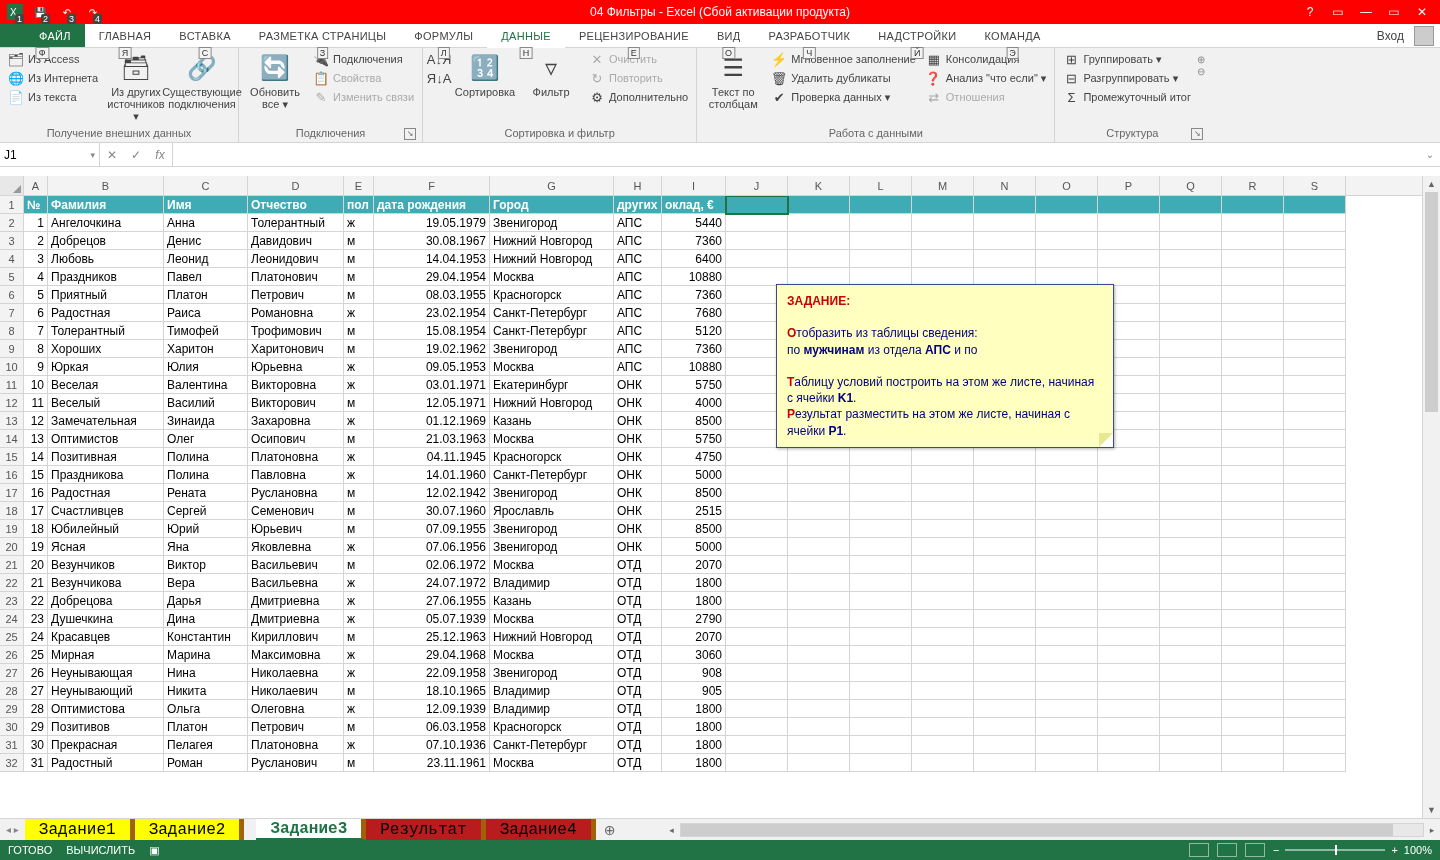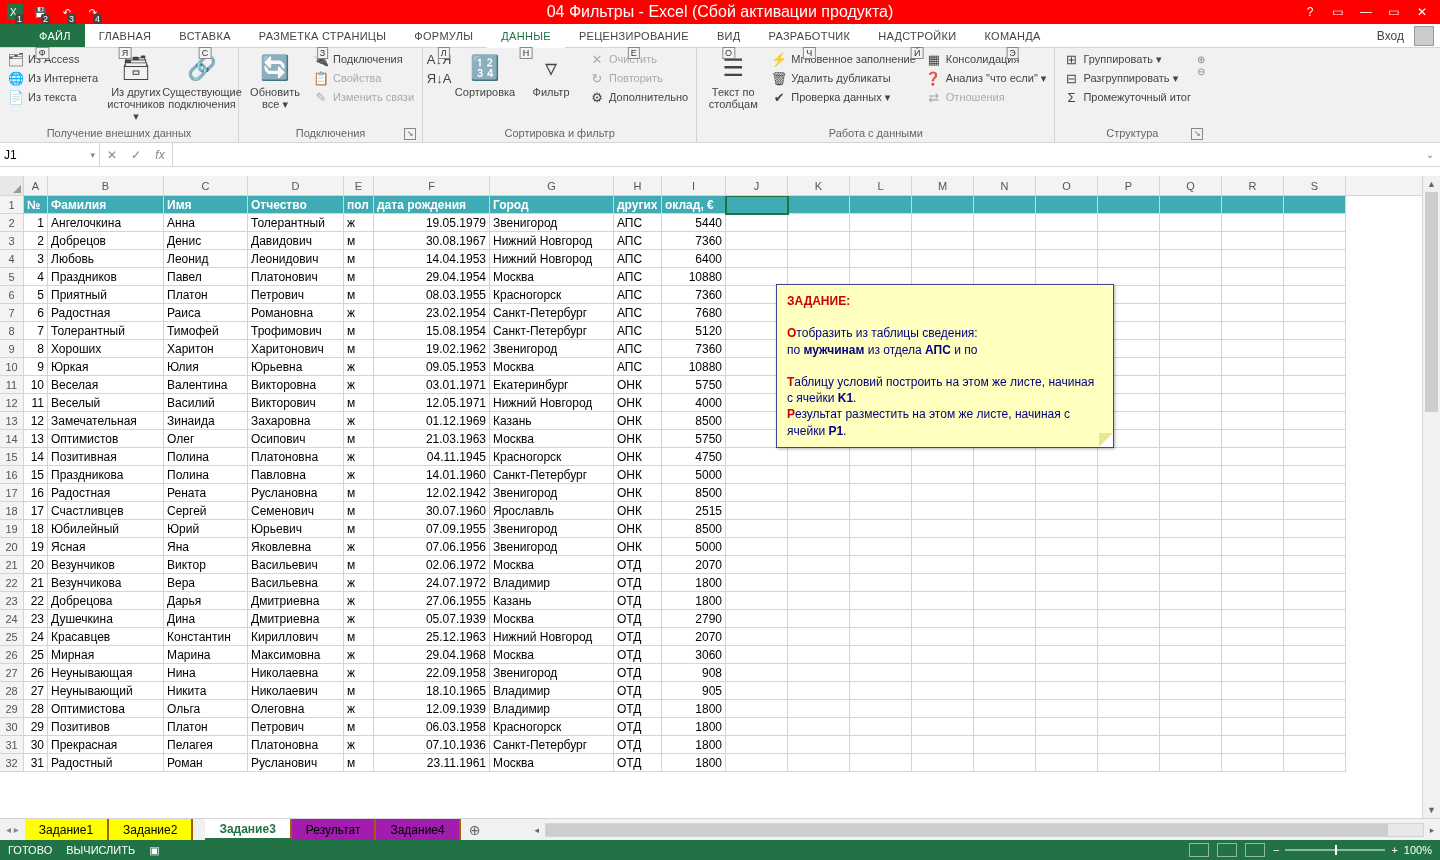--- a/index.html
+++ b/index.html
@@ -3,21 +3,21 @@
 <meta charset="utf-8">
 <style>
 * { box-sizing: border-box; margin: 0; padding: 0; }
 body { font-family: "Segoe UI", Tahoma, sans-serif; font-size: 12px; background: #fff; overflow: hidden; width: 1440px; height: 860px; position: relative; }
 
 
 .titlebar { height: 24px; background: #ff0000; display: flex; align-items: center; color: #fff; position: relative; }
 .titlebar .qat { display: flex; align-items: center; gap: 4px; padding-left: 4px; }
 .qat-item { width: 22px; height: 20px; display: flex; align-items: center; justify-content: center; position: relative; font-size: 10px; }
 .qat-badge { position: absolute; bottom: -2px; right: 2px; background: #444; color: #fff; font-size: 9px; padding: 0 2px; border-radius: 2px; }
-.titlebar .title { position: absolute; left: 50%; transform: translateX(-50%); font-size: 16px; }
+.titlebar .title { position: absolute; left: 50%; transform: translateX(-50%); font-size: 12px; }
 .titlebar .winctrls { margin-left: auto; display: flex; gap: 8px; padding-right: 8px; }
 .winctrls span { width: 20px; text-align: center; cursor: default; }
 
 
 .ribbon-tabs { height: 24px; background: #fff; border-bottom: 1px solid #d4d4d4; display: flex; align-items: stretch; font-size: 12px; }
 .ribbon-tab { padding: 0 14px; display: flex; align-items: center; color: #444; position: relative; text-transform: uppercase; font-size: 11px; letter-spacing: 0.3px; }
 .ribbon-tab.file { background: #217346; color: #fff; font-weight: normal; padding-left: 39px; }
 .ribbon-tab.active { color: #217346; }
 .ribbon-tab.active::after { content: ""; position: absolute; bottom: -1px; left: 0; right: 0; height: 2px; background: #fff; }
 .ribbon-tab .keytip { position: absolute; top: 100%; left: 50%; transform: translateX(-50%); background: #f3f3f3; border: 1px solid #888; font-size: 9px; padding: 0 2px; color: #333; z-index: 5; }
@@ -71,23 +71,23 @@
 .comment .fold2 { position: absolute; right: 0; bottom: 0; width: 0; height: 0; border-left: 14px solid transparent; border-bottom: 14px solid #fff; }
 
 
 .vsb { width: 18px; background: #f1f1f1; border-left: 1px solid #d4d4d4; position: relative; }
 .vsb .thumb { position: absolute; left: 2px; right: 2px; top: 16px; height: 220px; background: #cdcdcd; }
 .vsb .arr { position: absolute; left: 0; right: 0; height: 16px; text-align: center; font-size: 9px; color: #666; line-height: 16px; }
 .vsb .arr.t { top: 0; } .vsb .arr.b { bottom: 0; }
 
 .tabbar { position: absolute; bottom: 20px; left: 0; right: 0; height: 22px; background: #f1f1f1; border-top: 1px solid #d4d4d4; display: flex; align-items: stretch; }
 .tabnav { display: flex; align-items: center; gap: 2px; padding: 0 6px; color: #888; font-size: 10px; }
-.sheettab { padding: 0 14px; display: flex; align-items: center; font-size: 12px; border-right: 2px solid #a16207; background: #fff; position: relative; }
+.sheettab { padding: 0 14px; display: flex; align-items: center; font-size: 16px; border-right: 5px solid #a16207; background: #fff; position: relative; font-family: Liberation Mono, monospace; }
 .sheettab.y { background: #ffff00; }
-.sheettab.g { background: #a21caf; }
+.sheettab.g { background: #b91c1c; }
 .sheettab.active { background: #fff; font-weight: bold; color: #217346; border-bottom: 2px solid #217346; margin-left: 12px; }
 .addsheet { width: 28px; display: flex; align-items: center; justify-content: center; color: #666; font-size: 14px; }
 .hsb { flex: 1; display: flex; align-items: center; margin-left: 40px; position: relative; background: #f1f1f1; }
 .hsb .track { flex: 1; height: 14px; background: #e8e8e8; border: 1px solid #d4d4d4; position: relative; }
 .hsb .thumb { position: absolute; left: 0; width: 96%; top: 0; bottom: 0; background: #cdcdcd; }
 .hsb .arr { width: 16px; text-align: center; font-size: 9px; color: #666; }
 
 
 .status { position: absolute; bottom: 0; left: 0; right: 0; height: 20px; background: #217346; color: #fff; display: flex; align-items: center; font-size: 11px; padding: 0 8px; gap: 14px; }
 .status .right { margin-left: auto; display: flex; align-items: center; gap: 8px; }

